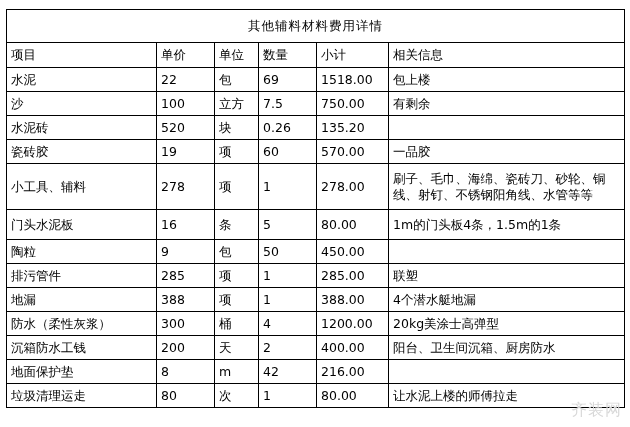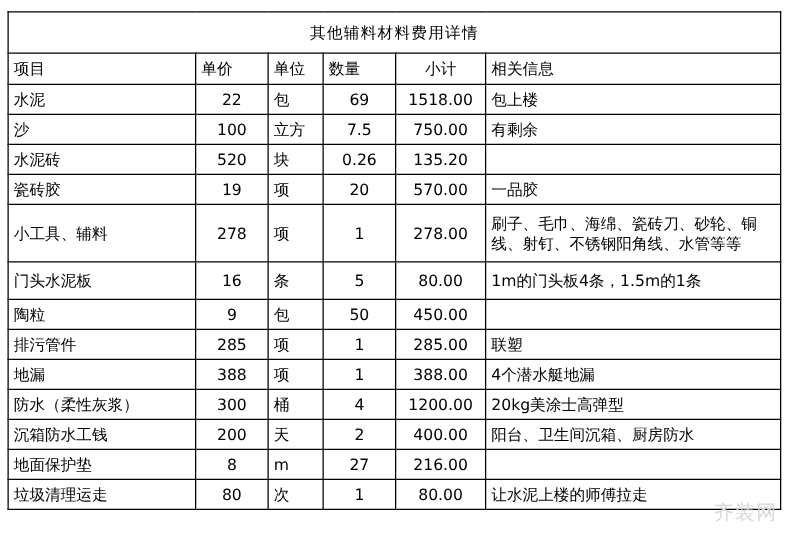--- a/index.html
+++ b/index.html
@@ -42,21 +42,21 @@
     text-align: center;
     font-size: 16px;
     height: 33px;
     letter-spacing: 1px;
   }
   .hdr td {
     height: 25px;
     margin-left: 8px;
   }
   .r-left { text-align: left; }
-  .r-right { text-align: center; }
+  .r-right { text-align: left; }
   .r-center { }
   .row-normal td { height: 24px; }
   .row-tall td { height: 46px; }
   .row-medium td { height: 30px; }
   .notes {
     font-size: 11.5px;
     line-height: 1.22;
   }
   .watermark {
     position: absolute;
@@ -122,21 +122,21 @@
           <td class="r-right">520</td>
           <td class="r-center">块</td>
           <td class="r-right">0.26</td>
           <td class="r-right">135.20</td>
           <td class="r-left notes"></td>
         </tr>
         <tr class="row-normal">
           <td class="r-left">瓷砖胶</td>
           <td class="r-right">19</td>
           <td class="r-center">项</td>
-          <td class="r-right">20</td>
+          <td class="r-right">60</td>
           <td class="r-right">570.00</td>
           <td class="r-left notes">一品胶</td>
         </tr>
         <tr class="row-tall">
           <td class="r-left">小工具、辅料</td>
           <td class="r-right">278</td>
           <td class="r-center">项</td>
           <td class="r-right">1</td>
           <td class="r-right">278.00</td>
           <td class="r-left notes">刷子、毛巾、海绵、瓷砖刀、砂轮、铜线、射钉、不锈钢阳角线、水管等等</td>
@@ -186,21 +186,21 @@
           <td class="r-right">200</td>
           <td class="r-center">天</td>
           <td class="r-right">2</td>
           <td class="r-right">400.00</td>
           <td class="r-left notes">阳台、卫生间沉箱、厨房防水</td>
         </tr>
         <tr class="row-normal">
           <td class="r-left">地面保护垫</td>
           <td class="r-right">8</td>
           <td class="r-center">m</td>
-          <td class="r-right">27</td>
+          <td class="r-right">42</td>
           <td class="r-right">216.00</td>
           <td class="r-left notes"></td>
         </tr>
         <tr class="row-normal">
           <td class="r-left">垃圾清理运走</td>
           <td class="r-right">80</td>
           <td class="r-center">次</td>
           <td class="r-right">1</td>
           <td class="r-right">80.00</td>
           <td class="r-left notes">让水泥上楼的师傅拉走</td>

